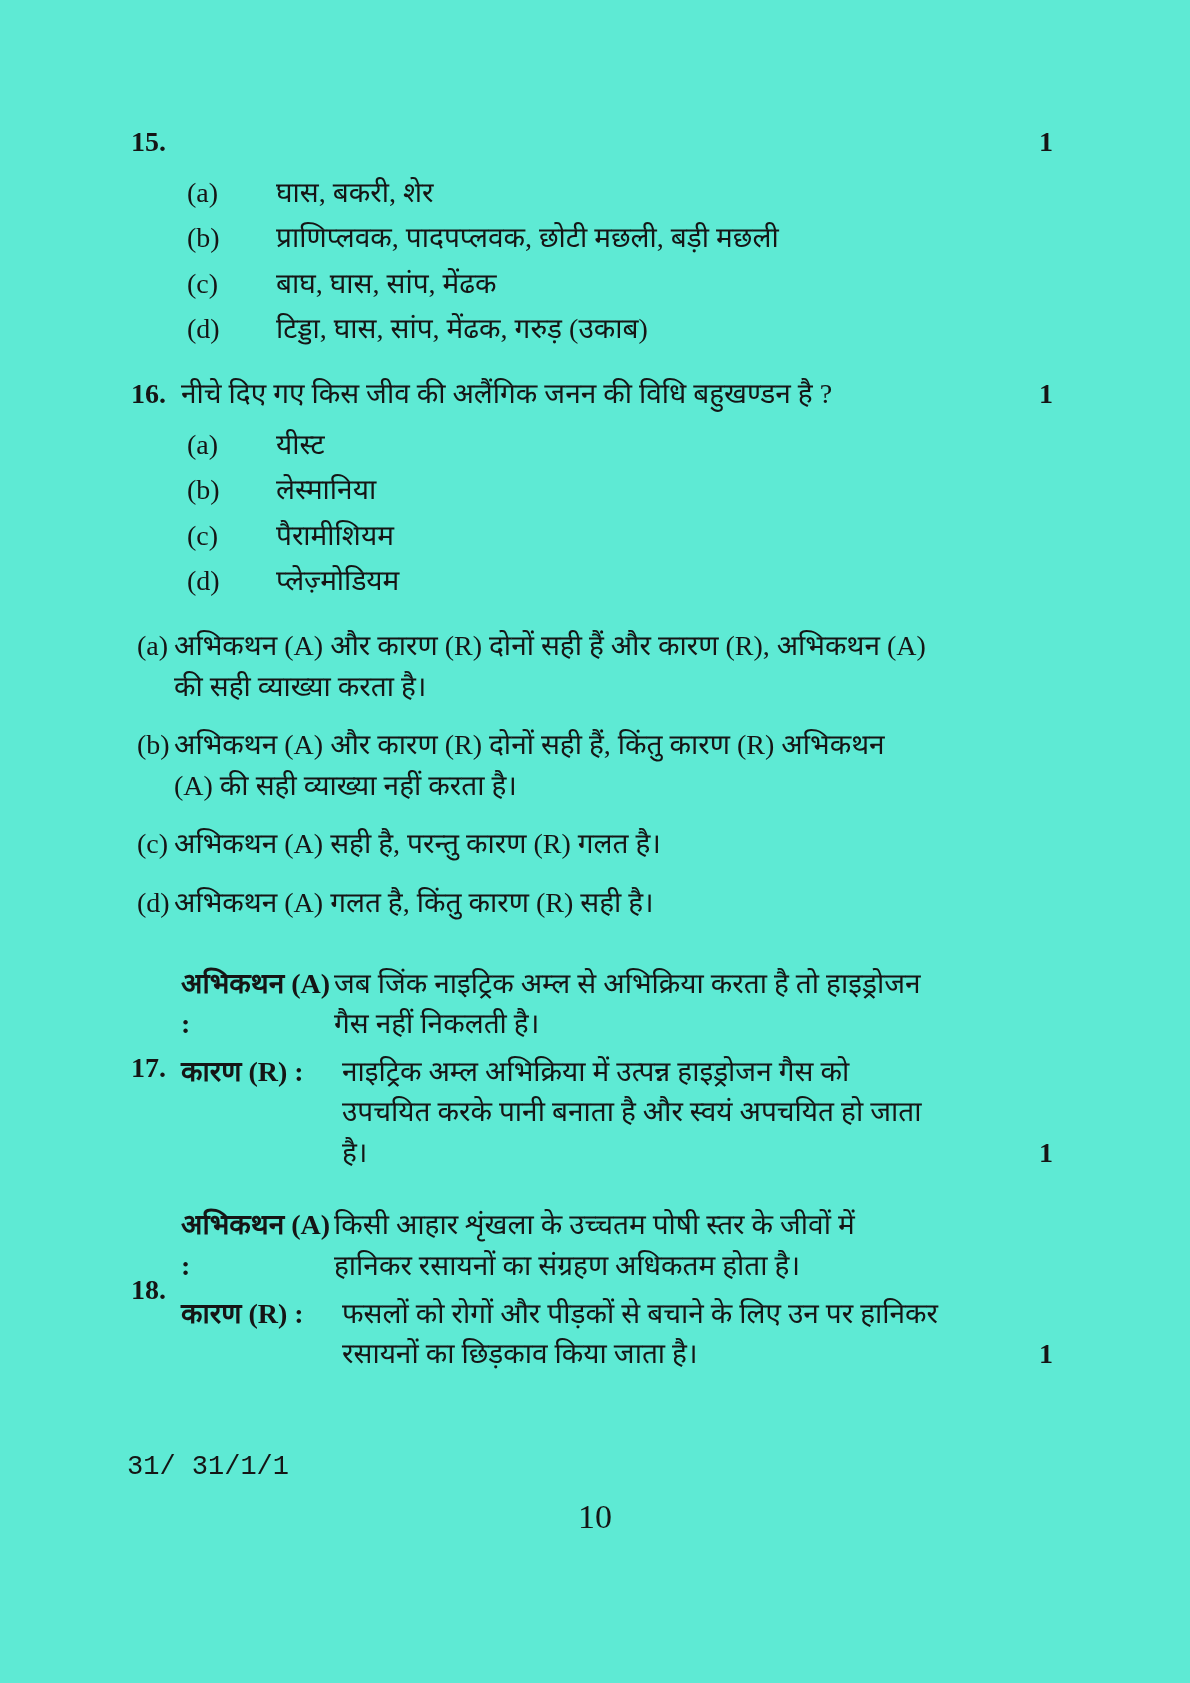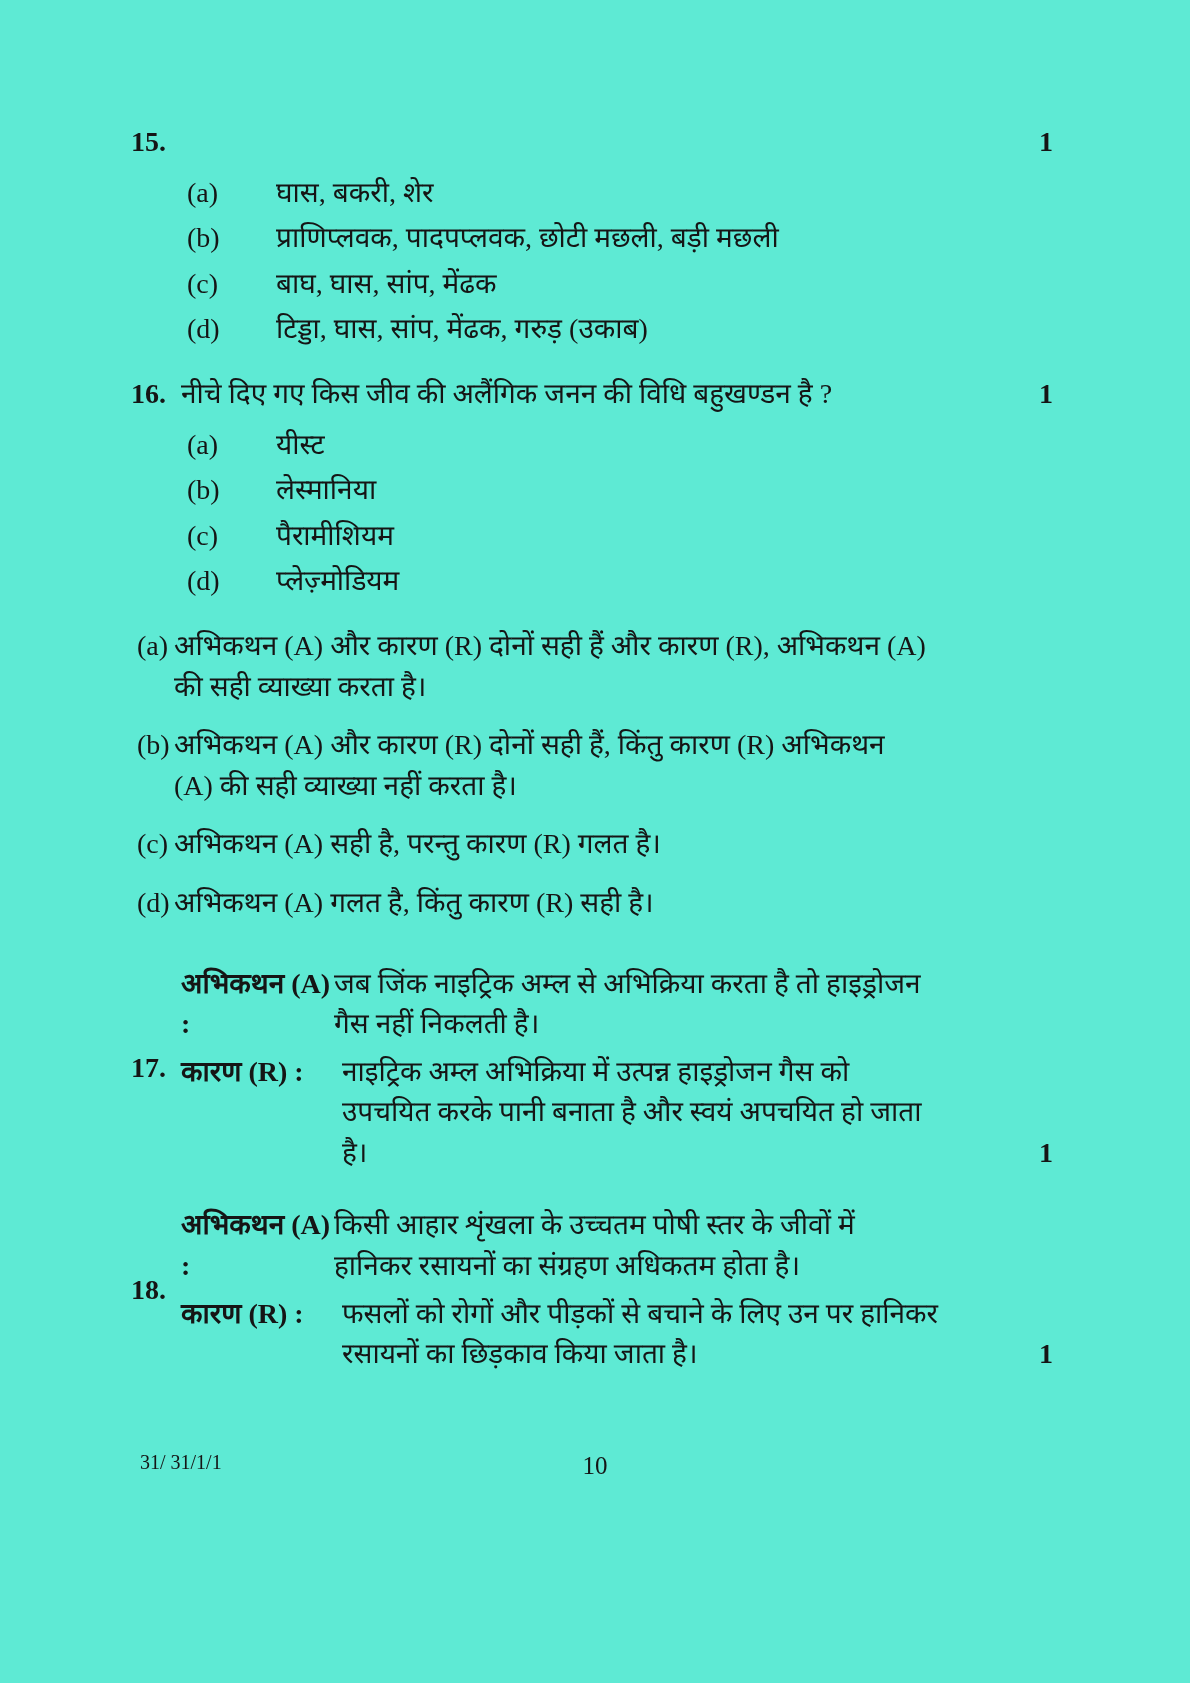--- a/index.html
+++ b/index.html
@@ -62,30 +62,31 @@
   .arrow { display: flex; align-items: center; }
   .arbody { flex: none; width: 755px; }
   .arline { display: flex; margin-bottom: 7px; }
   .arline:last-child { margin-bottom: 0; gap: 8px; }
   .arlabel { flex: none; width: 153px; font-weight: 700; }
   .artext { flex: none; width: 600px; }
   
   .footer-center {
     position: absolute;
     left: 0;
-    top: 1448px;
+    top: 1492px;
     width: 1190px;
     text-align: center;
-    font-size: 25px;
+    font-size: 34px;
   }
   .footer-left {
     position: absolute;
-    left: 140px;
+    left: 127px;
     top: 1448px;
-    font-size: 20px;
+    font-size: 27px;
+    font-family: Liberation Mono, monospace;
   }
 </style>
 </head>
 <body>
 
 <div class="page">
   <main class="content">
 
     <section class="question">
       <div class="qrow">

